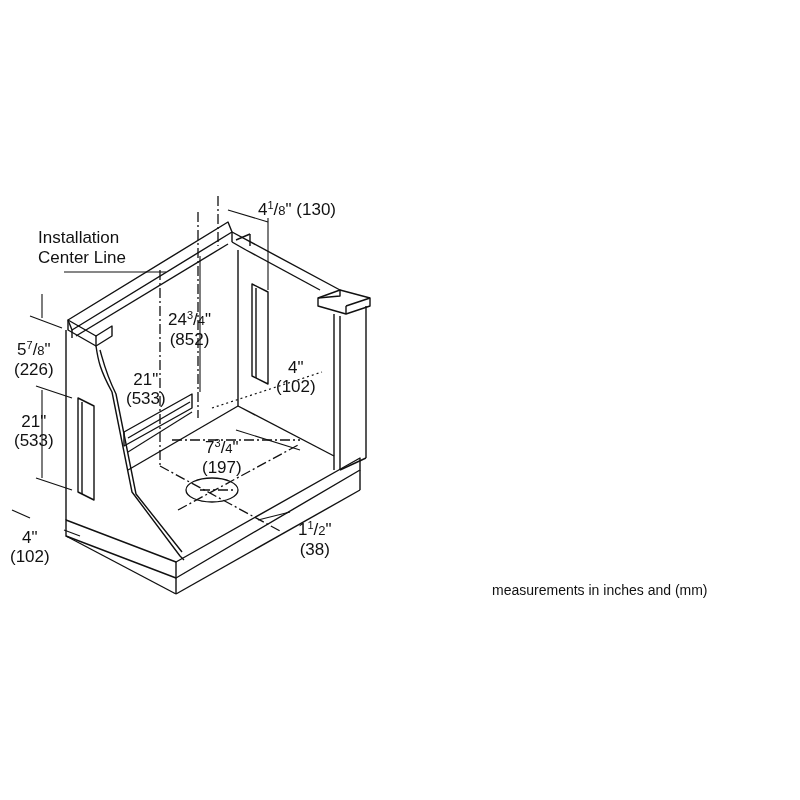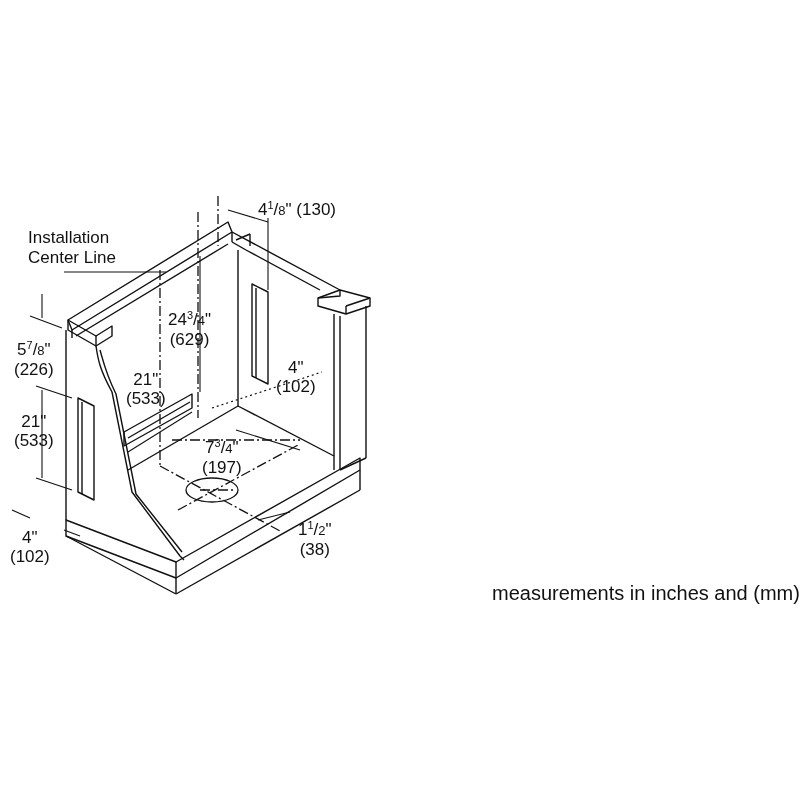--- a/index.html
+++ b/index.html
@@ -1,22 +1,22 @@
 <!DOCTYPE html>
 <html><head>
 <meta charset="utf-8">
 <style>
   html, body { margin:0; padding:0; background:#ffffff; }
   body { width:800px; height:800px; position:relative; overflow:hidden; font-family:"Liberation Sans", sans-serif; }
   #diagram { position:absolute; left:0; top:0; width:800px; height:800px; }
   .lbl { position:absolute; color:#111; font-size:17px; line-height:19px; text-align:center; white-space:nowrap; }
   .lbl sup { font-size:11px; vertical-align:6px; }
   .lbl .den { font-size:13px; }
-  .caption { position:absolute; left:492px; top:582px; font-size:20px; color:#111; white-space:nowrap; }
-  .title { position:absolute; left:28px; top:228px; font-size:17px; line-height:20px; color:#111; text-align:left; }
+  .caption { position:absolute; left:492px; top:582px; font-size:14px; color:#111; white-space:nowrap; }
+  .title { position:absolute; left:38px; top:228px; font-size:17px; line-height:20px; color:#111; text-align:left; }
 </style>
 </head>
 <body>
 
 <svg id="diagram" viewBox="0 0 800 800" xmlns="http://www.w3.org/2000/svg">
   <g fill="none" stroke="#111" stroke-width="1.4" stroke-linejoin="round">
 
     <polyline points="68,320 228,222 232,232 72,330 68,320"></polyline>
     <line x1="72" y1="330" x2="72" y2="338"></line>
     <line x1="232" y1="232" x2="232" y2="242"></line>
@@ -101,21 +101,21 @@
   <div>Installation</div>
   <div>Center Line</div>
 </div>
 
 <div class="lbl" style="left:258px;top:196px;">
   <span>4</span><sup>1</sup>/<span class="den">8</span>" <span>(130)</span>
 </div>
 
 <div class="lbl" style="left:168px;top:306px;">
   <div><span>24</span><sup>3</sup>/<span class="den">4</span>"</div>
-  <div>(629)</div>
+  <div>(852)</div>
 </div>
 
 <div class="lbl" style="left:14px;top:336px;">
   <div><span>5</span><sup>7</sup>/<span class="den">8</span>"</div>
   <div>(226)</div>
 </div>
 
 <div class="lbl" style="left:126px;top:370px;">
   <div><span>21</span>"</div>
   <div>(533)</div>

